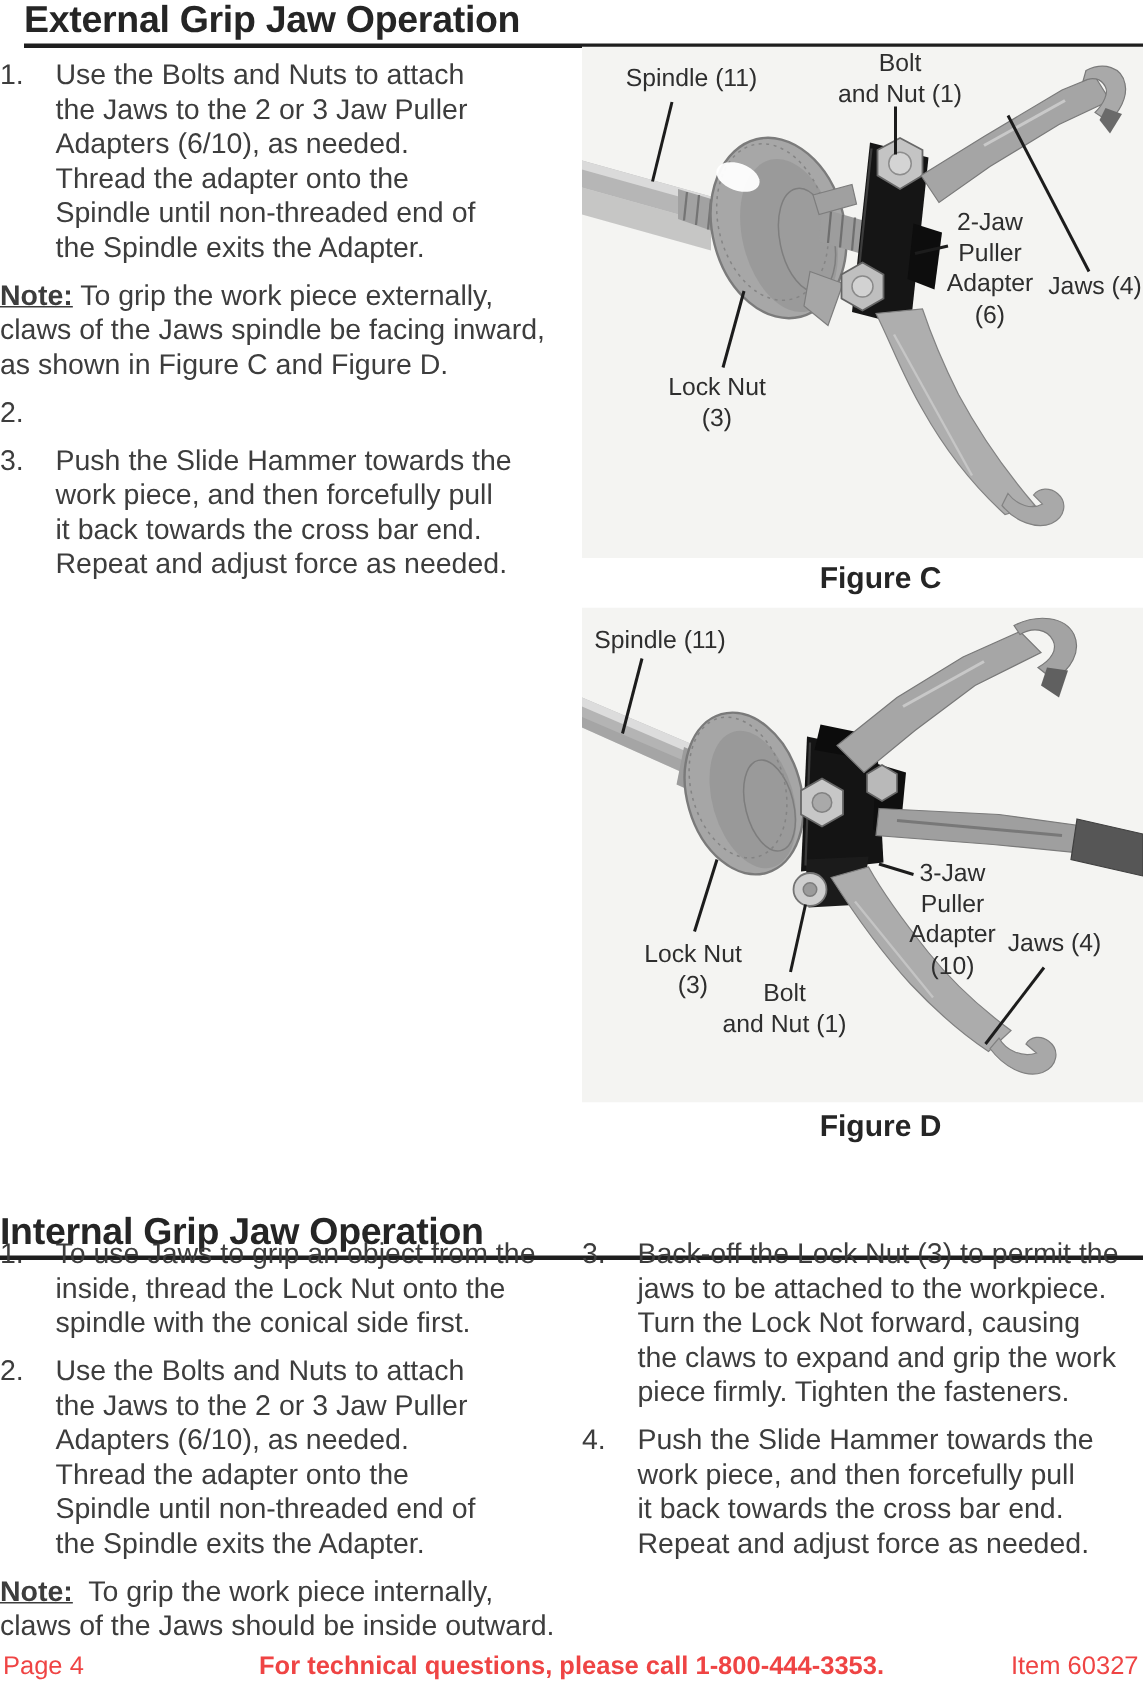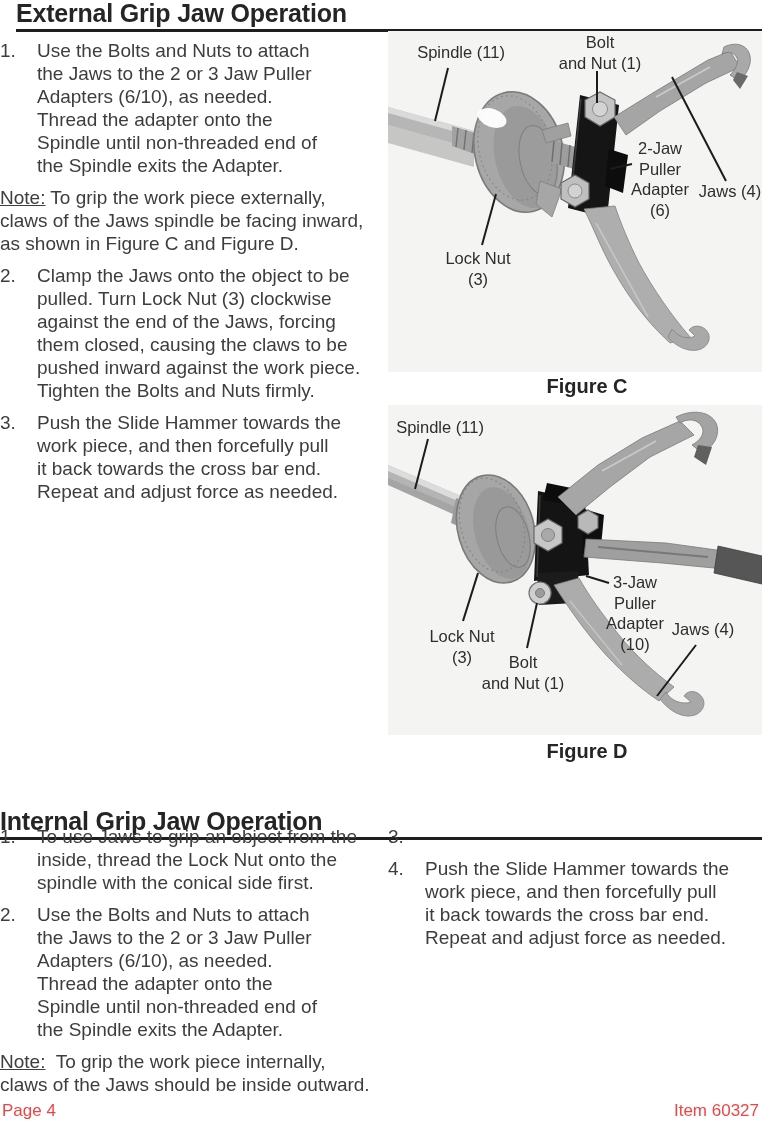--- a/index.html
+++ b/index.html
@@ -16,21 +16,21 @@
     letter-spacing:-0.2px; line-height:26px;
     border-bottom:3px solid #1e1e1e; padding-bottom:3px; width:762px;
   }
 
   
   .col { font-size:19px; line-height:23px; }
   .step { display:flex; margin:0 0 9px 0; }
   .step .num { width:37px; flex:0 0 37px; }
   .step .txt { white-space:pre-line; }
   .note { margin:0 0 9px 0; }
-  .note-label { font-weight:normal; text-decoration:underline; }
+  .note-label { font-weight:bold; text-decoration:underline; }
   .note-text { white-space:pre-wrap; }
 
   
   .figure { position:absolute; width:374px; }
   .fig-photo { position:absolute; left:0; top:0; }
   .fig-label {
     position:absolute; font-size:16.5px; line-height:20.5px; color:#2e2e2e;
     text-align:center; white-space:pre-line;
   }
   .fig-caption {
@@ -61,26 +61,20 @@
 Spindle until non-threaded end of
 the Spindle exits the Adapter.</span>
   </div>
   <p class="note">
     <span class="note-label">Note:</span><span class="note-text"> To grip the work piece externally,
 claws of the Jaws spindle be facing inward,
 as shown in Figure C and Figure D.</span>
   </p>
   <div class="step">
     <span class="num">2.</span>
-    <span class="txt">Clamp the Jaws onto the object to be
-pulled. Turn Lock Nut (3) clockwise
-against the end of the Jaws, forcing
-them closed, causing the claws to be
-pushed inward against the work piece.
-Tighten the Bolts and Nuts firmly.</span>
   </div>
   <div class="step">
     <span class="num">3.</span>
     <span class="txt">Push the Slide Hammer towards the
 work piece, and then forcefully pull
 it back towards the cross bar end.
 Repeat and adjust force as needed.</span>
   </div>
 </div>
 
@@ -283,26 +277,32 @@
   </div>
   <p class="note">
     <span class="note-label">Note:</span><span class="note-text">  To grip the work piece internally,
 claws of the Jaws should be inside outward.</span>
   </p>
 </div>
 
 <div class="col abs" style="left:388px; top:825px; width:374px;">
   <div class="step">
     <span class="num">3.</span>
+    <span class="txt">Back-off the Lock Nut (3) to permit the
+jaws to be attached to the workpiece.
+Turn the Lock Not forward, causing
+the claws to expand and grip the work
+piece firmly. Tighten the fasteners.</span>
   </div>
   <div class="step">
     <span class="num">4.</span>
     <span class="txt">Push the Slide Hammer towards the
 work piece, and then forcefully pull
 it back towards the cross bar end.
 Repeat and adjust force as needed.</span>
   </div>
 </div>
 
 <div class="footer">
   <span class="f-left">Page 4</span>
+  <span class="f-center">For technical questions, please call 1-800-444-3353.</span>
   <span class="f-right">Item 60327</span>
 </div>
 
 </body></html>

